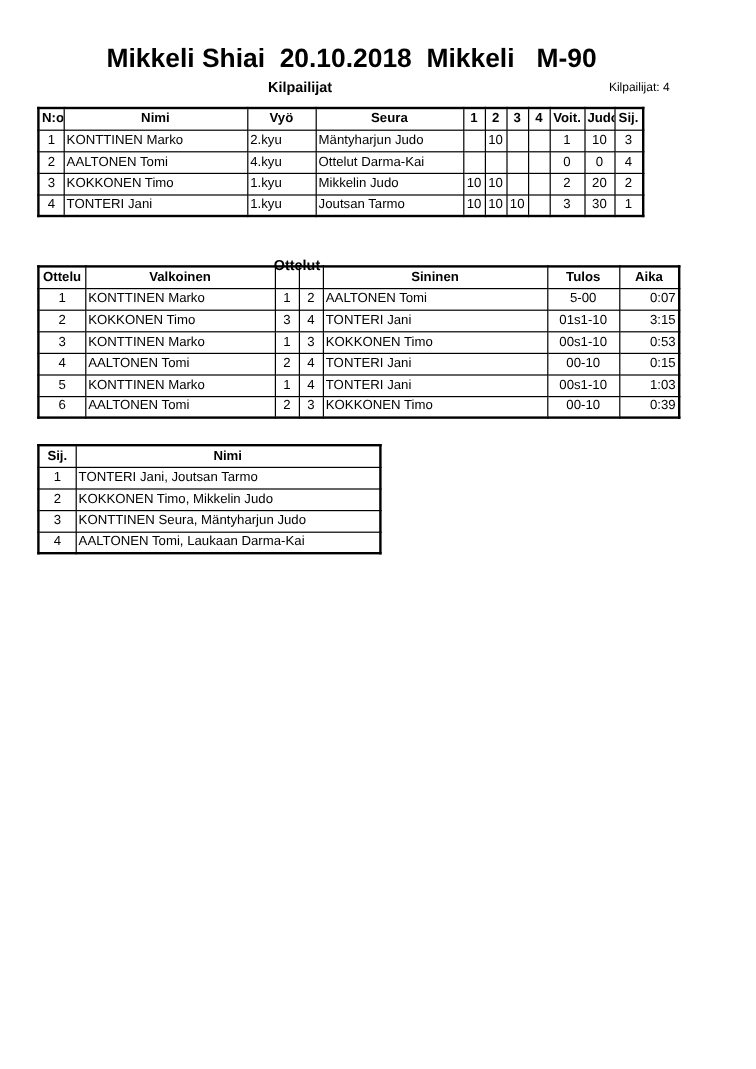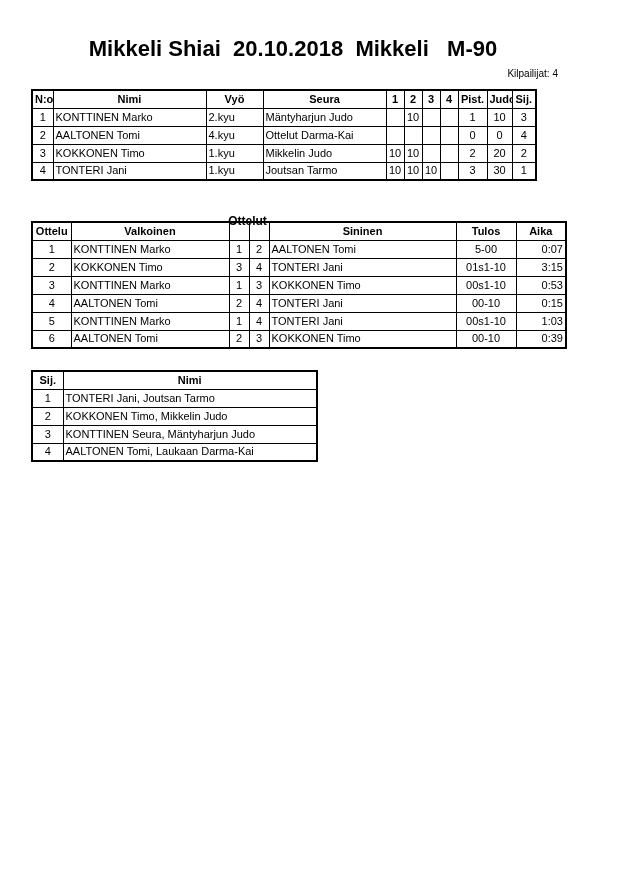--- a/index.html
+++ b/index.html
@@ -53,20 +53,21 @@
   .ar { text-align:right; padding-right:5px; }
   th.tight { padding:0 1px; text-align:left; }
 </style>
 </head>
 <body>
 
 <div class="page">
 
   <div class="main-title">Mikkeli Shiai  20.10.2018  Mikkeli   M-90</div>
 
+  <div class="section-title st-kilpailijat">Kilpailijat</div>
   <div class="count-label">Kilpailijat: 4</div>
 
   <table class="grid t1">
     <colgroup>
       <col style="width:21px">
         <col style="width:153px">
         <col style="width:57px">
         <col style="width:123px">
       <col style="width:18px">
         <col style="width:18px">
@@ -79,21 +80,21 @@
     <thead>
       <tr>
         <th class="tight">N:o</th>
         <th>Nimi</th>
         <th>Vyö</th>
         <th>Seura</th>
         <th>1</th>
         <th>2</th>
         <th>3</th>
         <th>4</th>
-        <th>Pist.</th>
+        <th>Voit.</th>
         <th>Judo.</th>
         <th>Sij.</th>
       </tr>
     </thead>
     <tbody>
   <tr>
     <td class="ac">1</td>
     <td class="al">KONTTINEN Marko</td>
     <td class="al">2.kyu</td>
     <td class="al">Mäntyharjun Judo</td>

